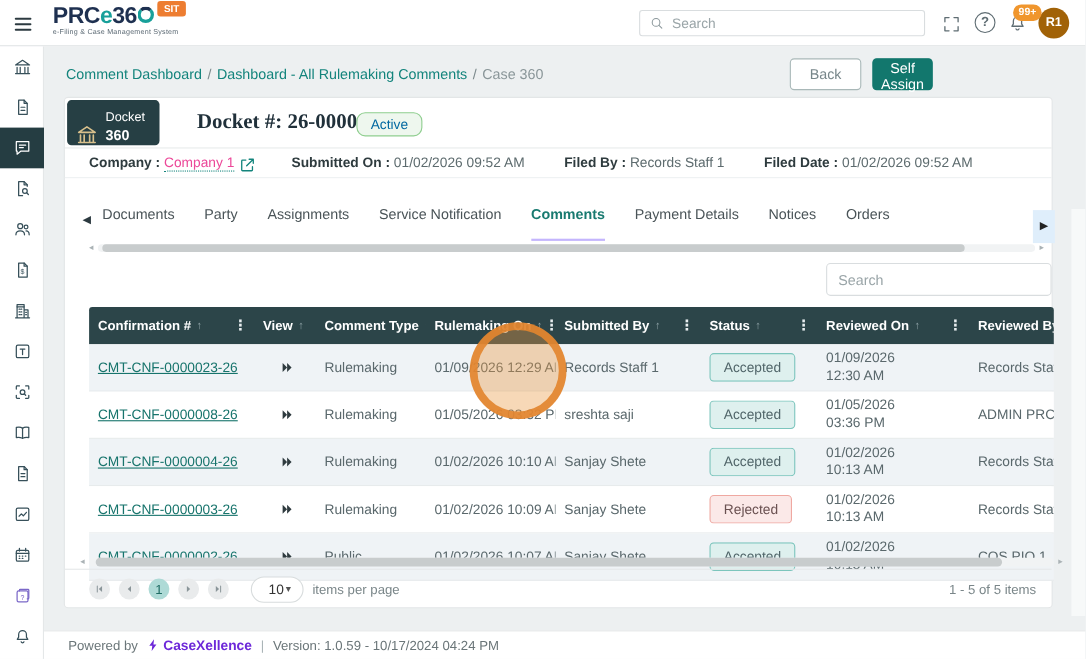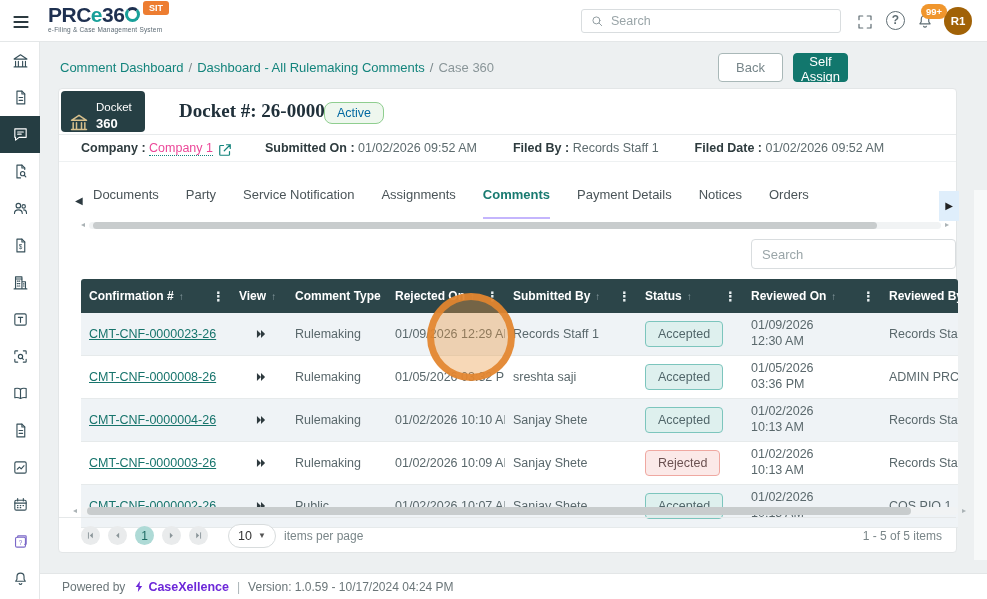--- a/index.html
+++ b/index.html
@@ -98,21 +98,21 @@
 
   #table-scrollbar { position:absolute; left:22px; top:418px; width:877px; height:8px; background:#f1f3f4; border-radius:4px; }
   #table-scrollbar .thumb { position:absolute; left:6px; top:0; width:94%; height:8px; background:#c8cccd; border-radius:4px; cursor:grab; }
   #table-scrollbar .sb-arr { position:absolute; top:-1px; font-size:8px; color:#aab2b5; }
 
   
   #pager { position:absolute; left:0; top:428px; width:897px; height:36px; border-top:1px solid #e5e8e9; display:flex; align-items:center; padding-left:22px; }
   .pg-btn { width:19px; height:19px; border-radius:50%; background:#e9ebec; color:#8a9599; display:flex; align-items:center; justify-content:center; margin-right:8px; cursor:pointer; }
   .pg-btn .icn { width:11px; height:11px; stroke-width:2; }
   .pg-btn.page { background:#aedad6; color:#1e6b63; font-size:12px; }
-  #page-size { width:48px; height:24px; border:1px solid #d8dcdd; border-radius:12px; display:flex; align-items:center; justify-content:space-between; padding:0 9px; margin:0 8px 0 12px; font-size:12.5px; color:#333; cursor:pointer; background:#fff; }
+  #page-size { width:48px; height:24px; border:1px solid #d8dcdd; border-radius:12px; display:flex; align-items:center; justify-content:flex-end; padding:0 9px; margin:0 8px 0 12px; font-size:12.5px; color:#333; cursor:pointer; background:#fff; }
   #page-size .caret { font-size:8px; color:#555; }
   #pager .per-page { font-size:12px; color:#7a8689; }
   #pager .range { margin-left:auto; margin-right:14px; font-size:12px; color:#7a8689; }
 
   
   #footer { position:absolute; left:40px; top:573px; width:947px; height:26px; background:#fff; border-top:1px solid #e3e6e7; display:flex; align-items:center; padding-left:22px; font-size:12px; color:#6b7679; z-index:3; }
   #footer .cx { display:flex; align-items:center; margin:0 8px; color:#6d28d9; font-weight:bold; font-size:12.5px; cursor:pointer; }
   #footer .cx .icn { width:13px; height:13px; margin-right:2px; }
   #footer .pipe { color:#aab4b7; margin-right:8px; }
 
@@ -314,22 +314,22 @@
             </svg></span></span>
         <span class="info-item"><span class="lbl">Submitted On : </span><span class="val">01/02/2026 09:52 AM</span></span>
         <span class="info-item"><span class="lbl">Filed By : </span><span class="val">Records Staff 1</span></span>
         <span class="info-item"><span class="lbl">Filed Date : </span><span class="val">01/02/2026 09:52 AM</span></span>
       </div>
 
     <span id="tab-left-arrow">◀</span>
     <div id="tabs">
         <div class="tab">Documents</div>
         <div class="tab">Party</div>
+        <div class="tab">Assignments</div>
         <div class="tab">Service Notification</div>
-        <div class="tab">Assignments</div>
         <div class="tab active">Comments</div>
         <div class="tab">Payment Details</div>
         <div class="tab">Notices</div>
         <div class="tab">Orders</div>
       </div>
     <span id="tab-right-arrow">▶</span>
     <div id="tabs-scrollbar">
       <span class="sb-arr" style="left:-8px">◂</span>
       <div class="thumb"></div>
       <span class="sb-arr" style="right:-8px">▸</span>
@@ -348,21 +348,21 @@
           </div>
           <div class="hcell">
             <span>View</span>
             <span class="sort">↑</span>
           </div>
           <div class="hcell">
             <span>Comment Type</span>
             <span class="sort">↑</span>
           </div>
           <div class="hcell">
-            <span>Rejected On</span>
+            <span>Rulemaking On</span>
             <span class="sort">↑</span>
             <span class="kebab">⋮</span>
           </div>
           <div class="hcell">
             <span>Submitted By</span>
             <span class="sort">↑</span>
             <span class="kebab">⋮</span>
           </div>
           <div class="hcell">
             <span>Status</span>

